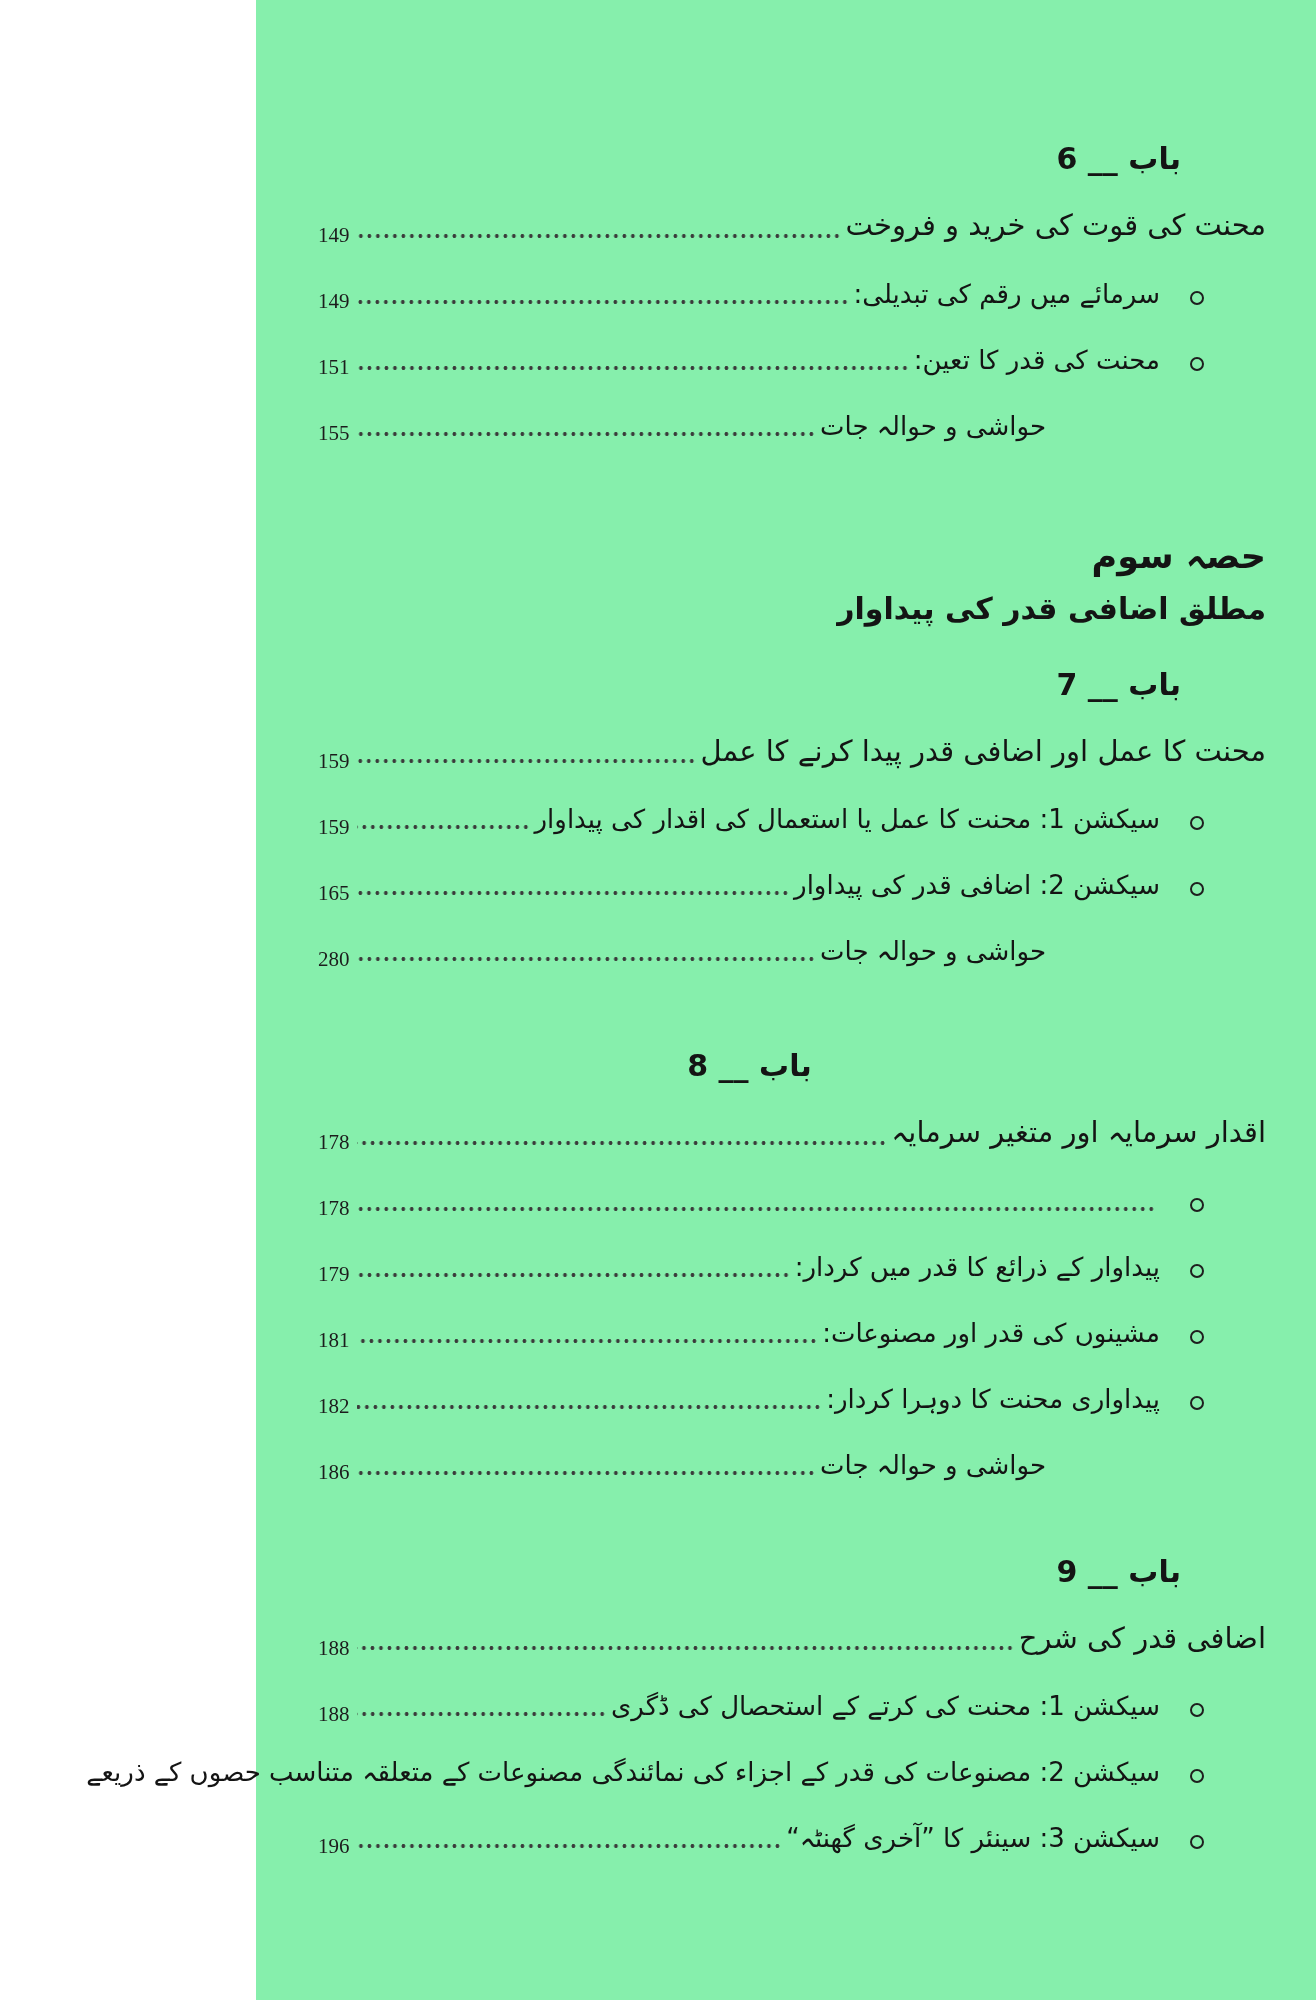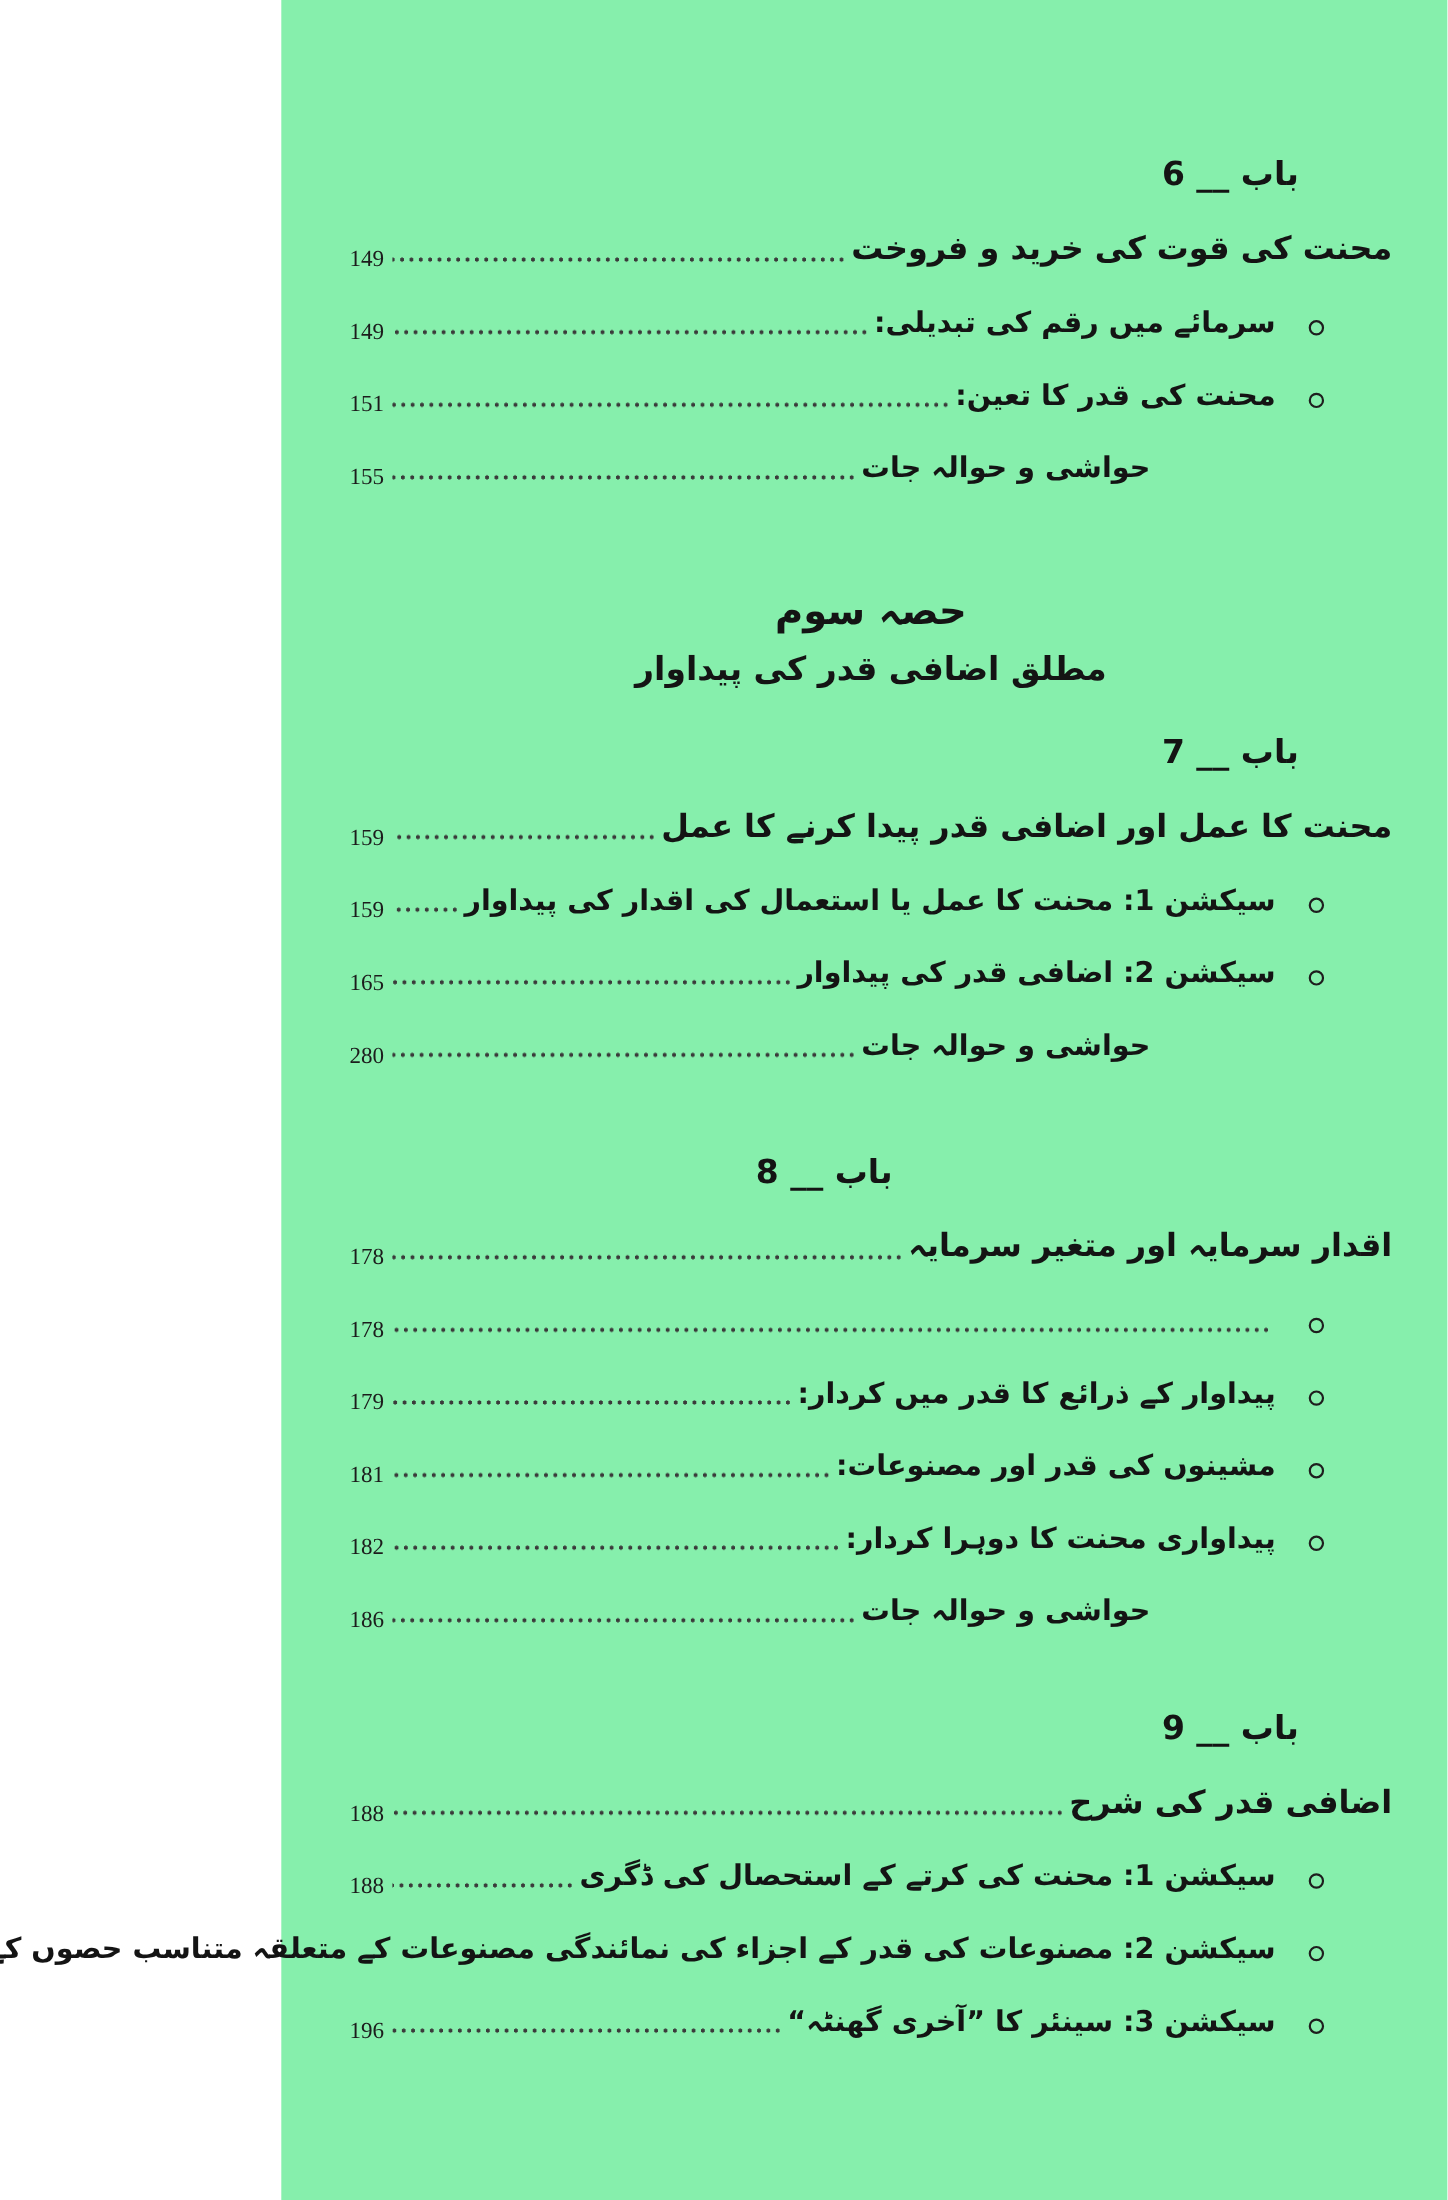--- a/index.html
+++ b/index.html
@@ -35,21 +35,21 @@
 
   .toc-row {
     display: flex;
     align-items: flex-end;
     margin-top: 24px;
     min-height: 42px;
   }
   .toc-text {
     flex: 0 1 auto;
     font-size: 26px;
-    font-weight: bold;
+    font-weight: normal;
     line-height: 1.5;
     white-space: nowrap;
   }
   .title-row .toc-text { font-size: 29px; }
 
   .bullet-row { padding-right: 62px; }
   .bullet {
     flex: none;
     width: 14px;
     height: 14px;
@@ -75,21 +75,21 @@
   }
   .page-num {
     flex: none;
     direction: ltr;
     font-family: "Liberation Serif", serif;
     font-size: 21px;
     line-height: 1.15;
     color: #1c1c1c;
   }
 
-  .part-divider { text-align: center; }
+  .part-divider { }
   .part-title {
     font-size: 35px;
     font-weight: bold;
     line-height: 44px;
     letter-spacing: 1px;
   }
   .part-subtitle {
     font-size: 30px;
     font-weight: bold;
     margin-top: 10px;

